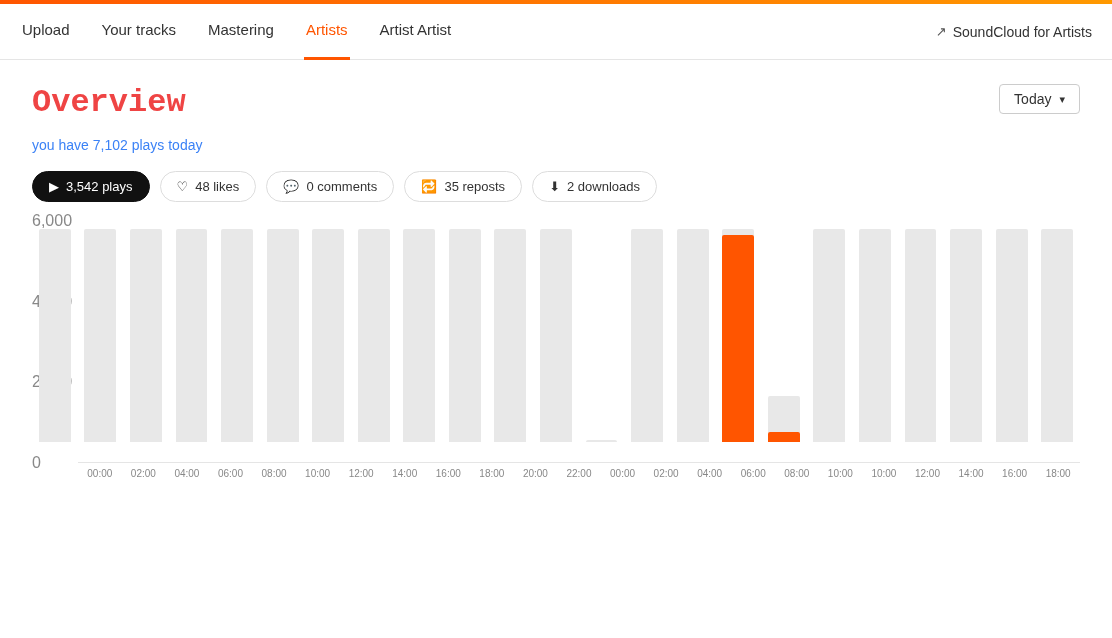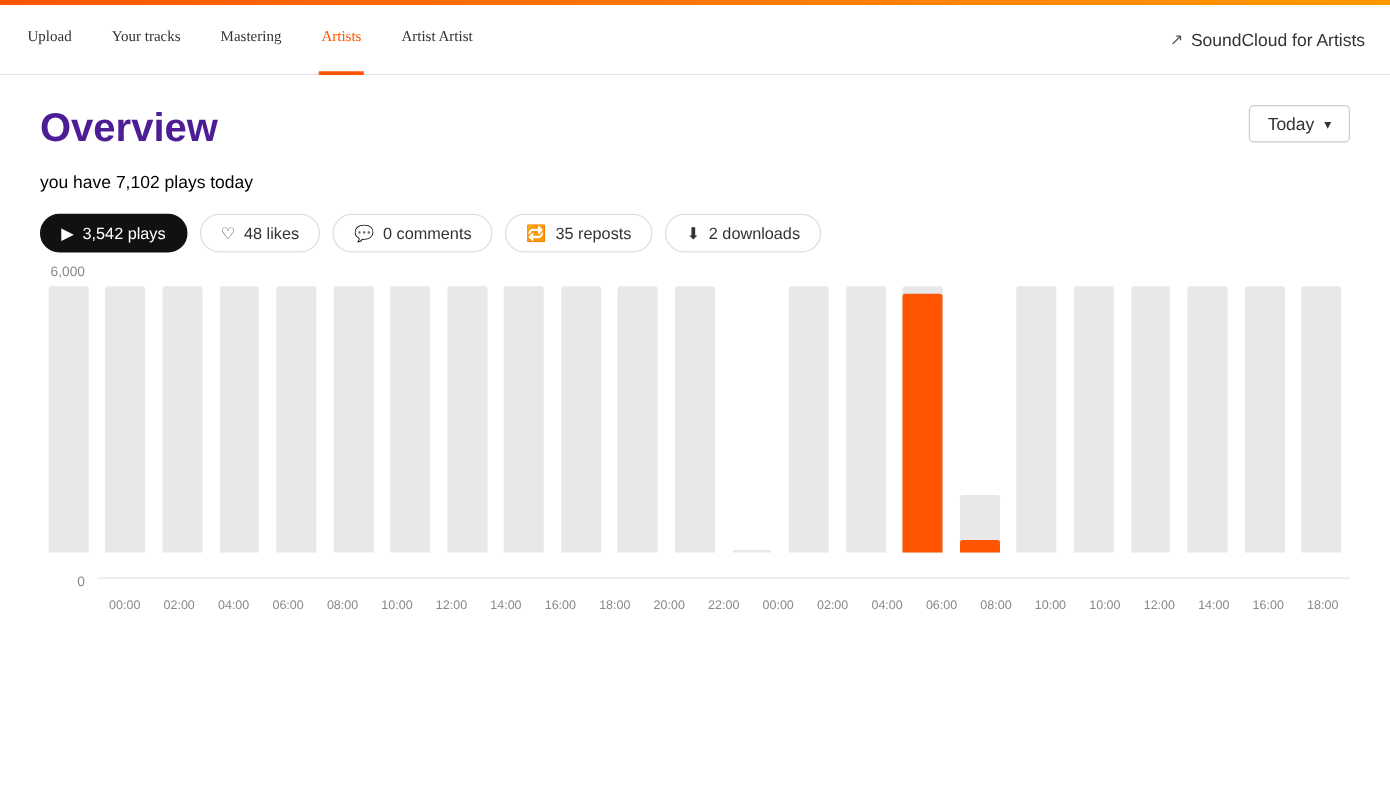--- a/index.html
+++ b/index.html
@@ -9,47 +9,47 @@
       height: 4px;
       background: linear-gradient(to right, #ff5500, #ff9900);
     }
 
     .nav {
       display: flex; align-items: center; padding: 0 20px;
       border-bottom: 1px solid #e5e5e5;
       height: 56px;
     }
     .nav-item {
-      margin-right: 28px; cursor: pointer; font-size: 12px;
+      margin-right: 28px; cursor: pointer; font-size: 15px;
       color: #333; text-decoration: none; padding: 0 2px 2px;
       border-bottom: 3px solid transparent;
-      height: 56px; display: flex; align-items: center; font-family: Liberation Serif, serif;
+      height: 56px; display: flex; align-items: center;
     }
     .nav-item.active {
       color: #ff5500; border-bottom: 3px solid #ff5500;
     }
     .nav-right {
       margin-left: auto; display: flex; align-items: center;
       color: #333; font-size: 14px; cursor: pointer;
     }
     .nav-right .ext-icon { margin-right: 6px; font-size: 13px; color: #555; }
 
     .main { padding: 24px 32px; }
 
     .overview-header {
       display: flex; align-items: flex-start; justify-content: space-between; margin-bottom: 16px;
     }
-    .overview-title { font-size: 32px; font-weight: 700; color: #4c1d95; }
+    .overview-title { font-size: 32px; font-weight: 700; color: #ef4444; font-family: Liberation Mono, monospace; }
     .today-btn {
       display: flex; align-items: center; border: 1px solid #ccc; border-radius: 4px;
       padding: 6px 14px; font-size: 14px; cursor: pointer; background: #fff; color: #333;
     }
     .today-btn .chevron { margin-left: 8px; font-size: 11px; }
 
-    .subtitle { font-size: 14px; color: #000000; margin-bottom: 18px; }
+    .subtitle { font-size: 14px; color: #3b82f6; margin-bottom: 18px; }
 
     .stats-row { display: flex; gap: 10px; margin-bottom: 10px; flex-wrap: wrap; }
 
     .stat-badge {
       display: flex; align-items: center; gap: 7px;
       border: 1px solid #ddd; border-radius: 50px;
       padding: 7px 16px; font-size: 13px; cursor: pointer;
       background: #fff; color: #333; white-space: nowrap;
     }
     .stat-badge.active {
@@ -59,21 +59,21 @@
 
     .comparison { text-align: center; font-size: 14px; color: #555; margin: 18px 0 10px; }
 
     .chart-area { position: relative; width: 100%; height: 290px; }
 
     .y-axis {
       position: absolute; left: 0; top: 0; bottom: 30px;
       display: flex; flex-direction: column; justify-content: space-between;
       width: 42px;
     }
-    .y-label { font-size: 11px; color: #888; text-align: right; padding-right: 6px; }
+    .y-label { font-size: 16px; color: #888; text-align: left; padding-right: 6px; }
 
     .bars-wrapper {
       display: flex; align-items: flex-end; height: 230px; width: 100%; gap: 0;
     }
 
     .bar-group {
       flex: 1; display: flex; flex-direction: column; align-items: center; justify-content: flex-end; height: 100%;
     }
 
     .bar-bg {
@@ -222,21 +222,21 @@
             </div>
             <div class="bar-group">
               <div class="bar-bg" style="height: 213.4px;"></div>
             </div>
             <div class="bar-group">
               <div class="bar-bg" style="height: 213.4px;"></div>
             </div>
           </div>
       </div>
     </div>
-    <div style="display:flex; margin-left:46px; border-top:1px solid #e5e5e5; padding-top:16px;" id="x-axis">
+    <div style="display:flex; margin-left:46px; border-top:1px solid #e5e5e5; padding-top:5px;" id="x-axis">
         <div class="x-label">00:00</div>
         <div class="x-label">02:00</div>
         <div class="x-label">04:00</div>
         <div class="x-label">06:00</div>
         <div class="x-label">08:00</div>
         <div class="x-label">10:00</div>
         <div class="x-label">12:00</div>
         <div class="x-label">14:00</div>
         <div class="x-label">16:00</div>
         <div class="x-label">18:00</div>

